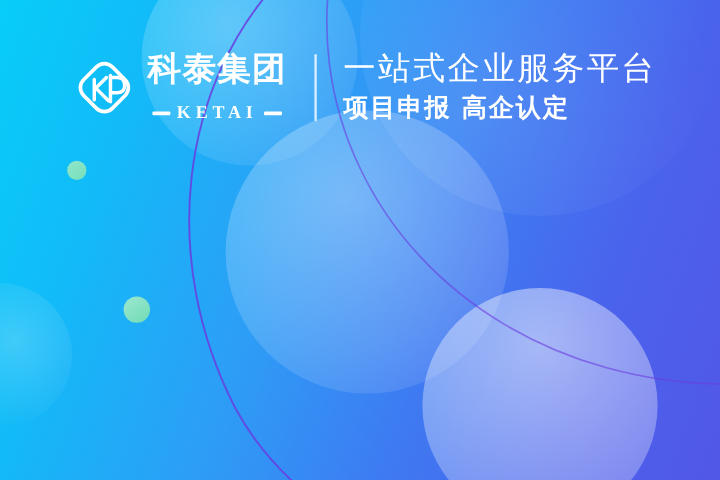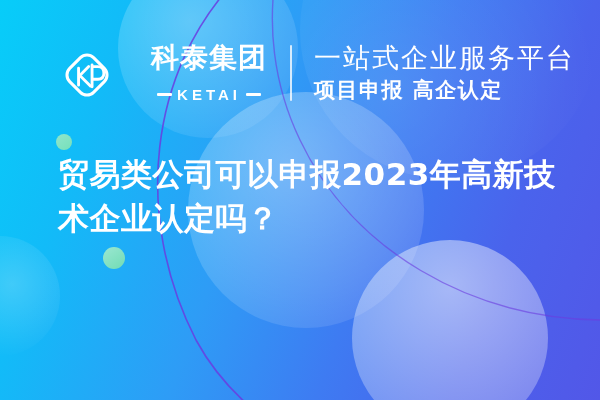--- a/index.html
+++ b/index.html
@@ -25,28 +25,28 @@
     background:radial-gradient(circle at 30% 70%,rgba(255,255,255,.10),rgba(255,255,255,0) 70%);}
   .dot{position:absolute;border-radius:50%;}
   .dot-1{left:56px;top:134px;width:16px;height:16px;
     background:linear-gradient(145deg,#9BE9C8,#7FE3B4);opacity:.92;}
   .dot-2{left:103px;top:247px;width:22px;height:22px;
     background:linear-gradient(145deg,#A6ECCE,#78E0AE);opacity:.92;}
   .arc-svg{position:absolute;left:0;top:0;width:600px;height:400px;}
   
   .header{position:absolute;left:0;top:36px;width:600px;height:74px;
     display:flex;align-items:center;}
-  .logo-block{display:flex;align-items:flex-end;margin-left:60px;gap:28px;}
+  .logo-block{display:flex;align-items:center;margin-left:60px;}
   .logo-mark{width:54px;height:54px;flex:0 0 auto;}
   .logo-words{margin-left:9px;display:flex;flex-direction:column;
     align-items:center;justify-content:center;}
   .logo-cn{color:#fff;font-size:28px;font-weight:700;letter-spacing:1px;
     line-height:1.02;white-space:nowrap;
     font-family:"DejaVu Sans","Liberation Sans",sans-serif;}
-  .logo-en-row{display:flex;align-items:center;gap:5px;margin-top:15px;}
+  .logo-en-row{display:flex;align-items:center;gap:5px;margin-top:15px;font-family:Liberation Serif, serif;}
   .logo-dash{display:block;width:15px;height:3px;background:#fff;border-radius:1px;}
   .logo-en{color:#fff;font-size:15px;font-weight:700;letter-spacing:4px;
     line-height:1;white-space:nowrap;}
   .divider{width:2px;height:56px;background:rgba(255,255,255,.78);
     margin-left:23px;margin-right:22px;border-radius:1px;}
   .slogan{display:flex;flex-direction:column;justify-content:center;}
   .slogan-main{color:#fff;font-size:27px;line-height:1.12;letter-spacing:2px;
     white-space:nowrap;font-family:"DejaVu Sans","Liberation Sans",sans-serif;}
   .slogan-sub{color:#fff;font-size:21px;font-weight:700;line-height:1.2;
     letter-spacing:1.5px;margin-top:5px;white-space:nowrap;
@@ -98,15 +98,14 @@
 
     <div class="divider"></div>
 
     <div class="slogan">
       <div class="slogan-main">一站式企业服务平台</div>
       <div class="slogan-sub">项目申报 高企认定</div>
     </div>
 
   </div>
 
-  <div class="headline">贸易类公司可以申报2023年高新技术企业认定吗？</div>
 
 </div>
 
 </body></html>

